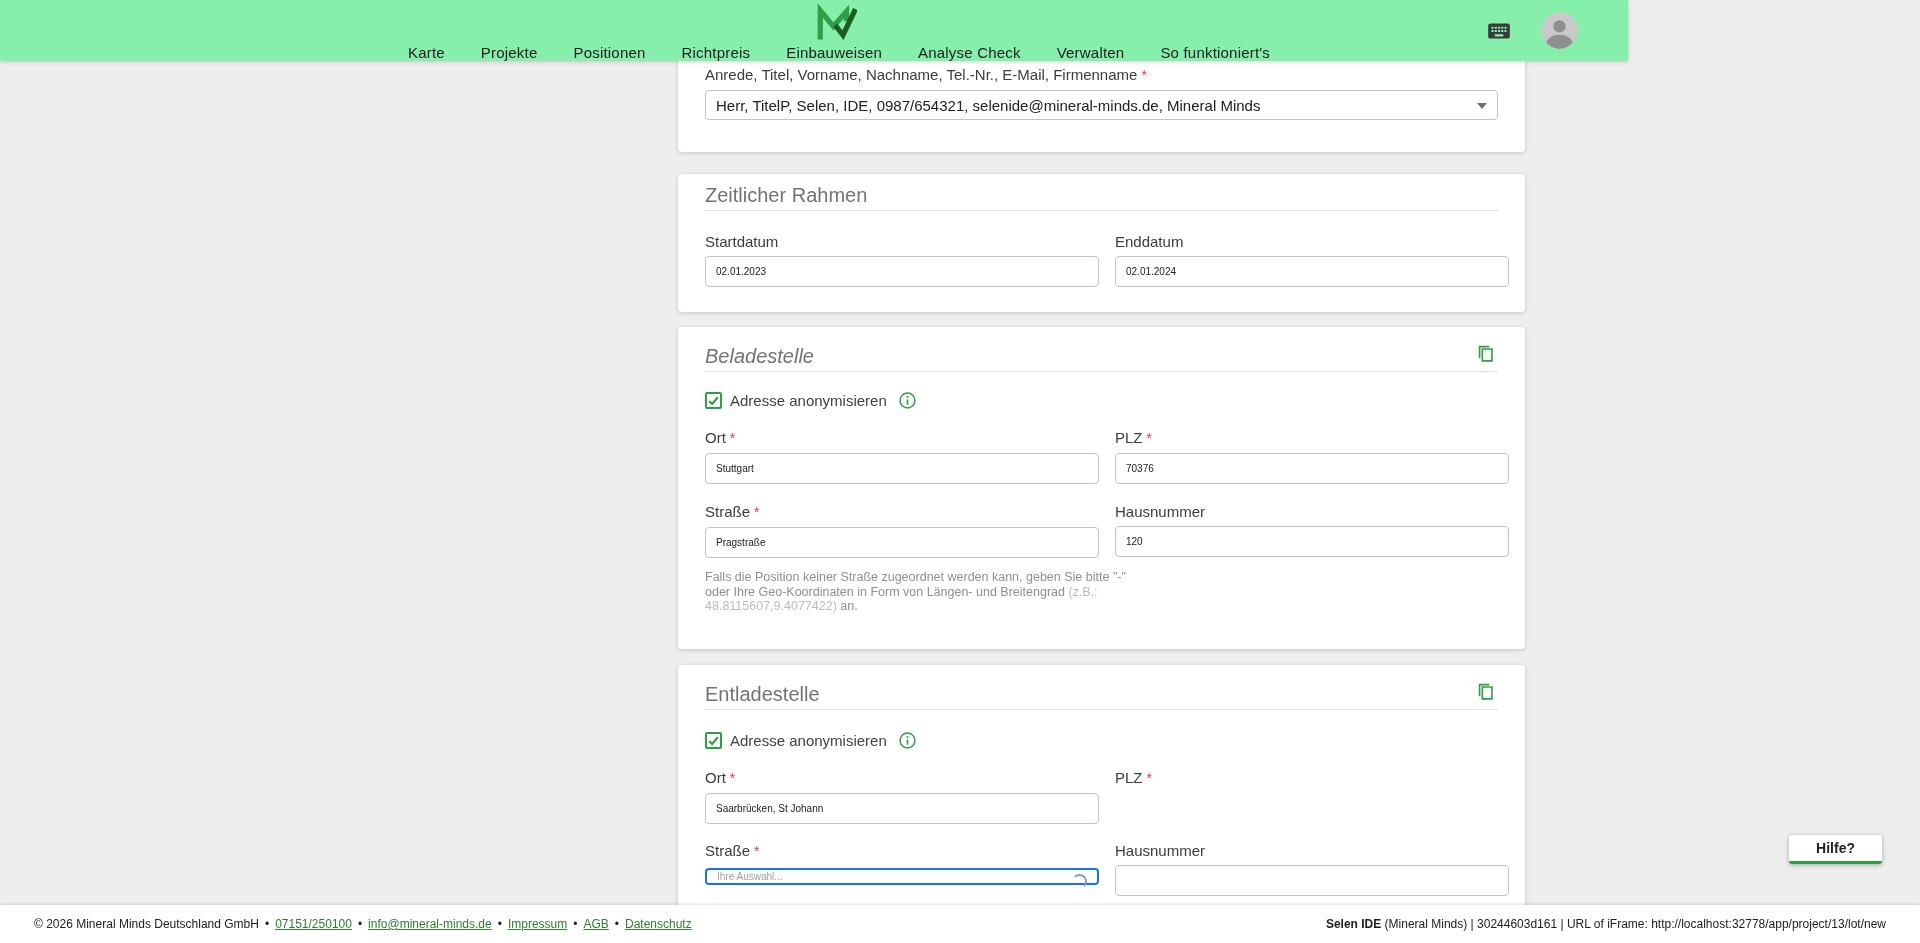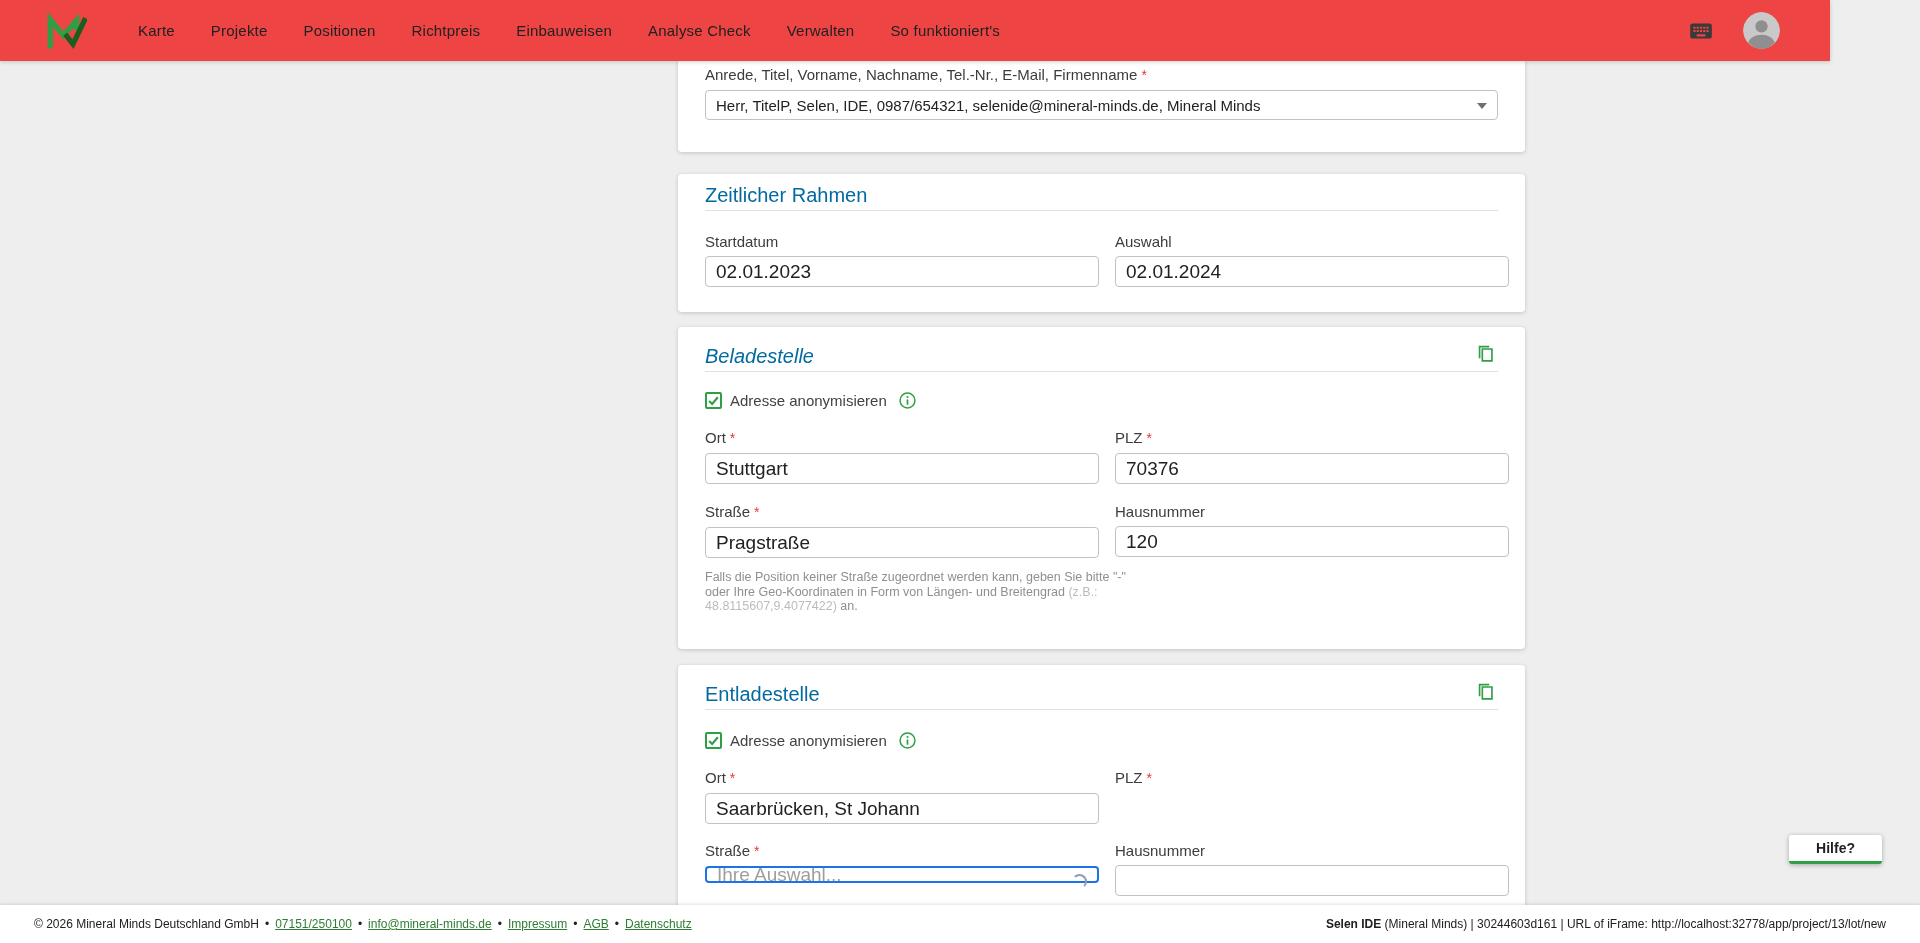--- a/index.html
+++ b/index.html
@@ -16,24 +16,24 @@
   body{
     font-family:"Liberation Sans",sans-serif;
     background:var(--bg-gray);
     color:#212121;
     position:relative;
   }
   .page{position:relative;width:1920px;height:943px;}
 
   
   .navbar{
-    position:absolute;top:0;left:0;width:1830px;height:61px;
-    background:#ef4444;z-index:20;
+    position:absolute;top:0;left:0;width:1628px;height:61px;
+    background:#86efac;z-index:20;
     box-shadow:0 1px 4px rgba(0,0,0,.18);
-    display:flex;align-items:center;
+    display:flex;align-items:center;flex-direction:column;
   }
   .logo{margin-left:44px;width:44px;height:44px;display:flex;align-items:center;justify-content:center;cursor:pointer;}
   .nav-items{display:flex;gap:36px;margin-left:50px;align-items:center;}
   .nav-item{
     font-size:15px;font-weight:500;color:#212121;text-decoration:none;
     cursor:pointer;white-space:nowrap;letter-spacing:.2px;
   }
   .nav-right{position:absolute;right:50px;top:0;height:61px;display:flex;align-items:center;gap:26px;}
   .icon-btn{cursor:pointer;display:flex;align-items:center;}
   .avatar{width:37px;height:37px;border-radius:50%;overflow:hidden;cursor:pointer;}
@@ -42,34 +42,34 @@
   .card{
     position:absolute;left:678px;width:847px;background:#fff;border-radius:4px;
     box-shadow:0 1px 4px rgba(0,0,0,.18);
   }
   #card-contact{top:40px;height:112px;z-index:1;}
   #card-timeframe{top:174px;height:138px;}
   #card-belade{top:327px;height:322px;}
   #card-entlade{top:665px;height:250px;}
 
   .card-title{
-    position:absolute;left:27px;font-size:20px;font-weight:400;color:#0369a1;line-height:26px;
+    position:absolute;left:27px;font-size:20px;font-weight:400;color:#737373;line-height:26px;
   }
   .divider{position:absolute;left:27px;right:27px;height:1px;background:#e0e0e0;}
 
   .copy-btn{position:absolute;right:28px;top:16px;width:22px;height:22px;cursor:pointer;}
 
   .field{position:absolute;width:394px;}
   .col-left{left:27px;}
   .col-right{left:437px;}
   .flabel{display:block;font-size:15px;line-height:19px;color:#3c3c3c;margin-bottom:5px;}
   .req{color:var(--required-red);margin-left:4px;font-size:14px;}
   .tinput{
     width:100%;height:31px;border:1px solid var(--border-gray);border-radius:4px;
-    padding:0 10px;font-size:19px;font-family:"Liberation Sans",sans-serif;color:#212121;
+    padding:0 10px;font-size:10px;font-family:"Liberation Sans",sans-serif;color:#212121;
     background:#fff;outline:none;
   }
   .tinput::placeholder{color:#9e9e9e;}
   .tinput.focused{border:2px solid var(--focus-blue);height:17px;padding-right:34px;}
 
   .select-box{
     position:relative;height:30px;border:1px solid var(--border-gray);border-radius:4px;
     background:#fff;display:flex;align-items:center;padding:0 30px 0 10px;
     font-size:15px;color:#212121;cursor:pointer;
     white-space:nowrap;overflow:hidden;
@@ -171,21 +171,21 @@
   </section>
 
   <section class="card" id="card-timeframe">
     <h2 class="card-title" style="top:8px;">Zeitlicher Rahmen</h2>
     <div class="divider" style="top:36px;"></div>
     <div class="field col-left" style="top:58px;">
       <label class="flabel"><span>Startdatum</span></label>
       <input class="tinput" value="02.01.2023" style="">
     </div>
     <div class="field col-right" style="top:58px;">
-      <label class="flabel"><span>Auswahl</span></label>
+      <label class="flabel"><span>Enddatum</span></label>
       <input class="tinput" value="02.01.2024" style="">
     </div>
   </section>
 
   <section class="card" id="card-belade">
     <h2 class="card-title" style="top:16px;font-style:italic;">Beladestelle</h2>
     <div class="copy-btn">
       <svg width="22" height="22" viewBox="0 0 24 24">
         <path fill="none" stroke="#2f9e44" stroke-width="1.8" d="M8 6.5h10.5v13H8z"></path>
         <path fill="none" stroke="#2f9e44" stroke-width="1.8" d="M15.5 4H5v12.5"></path>

